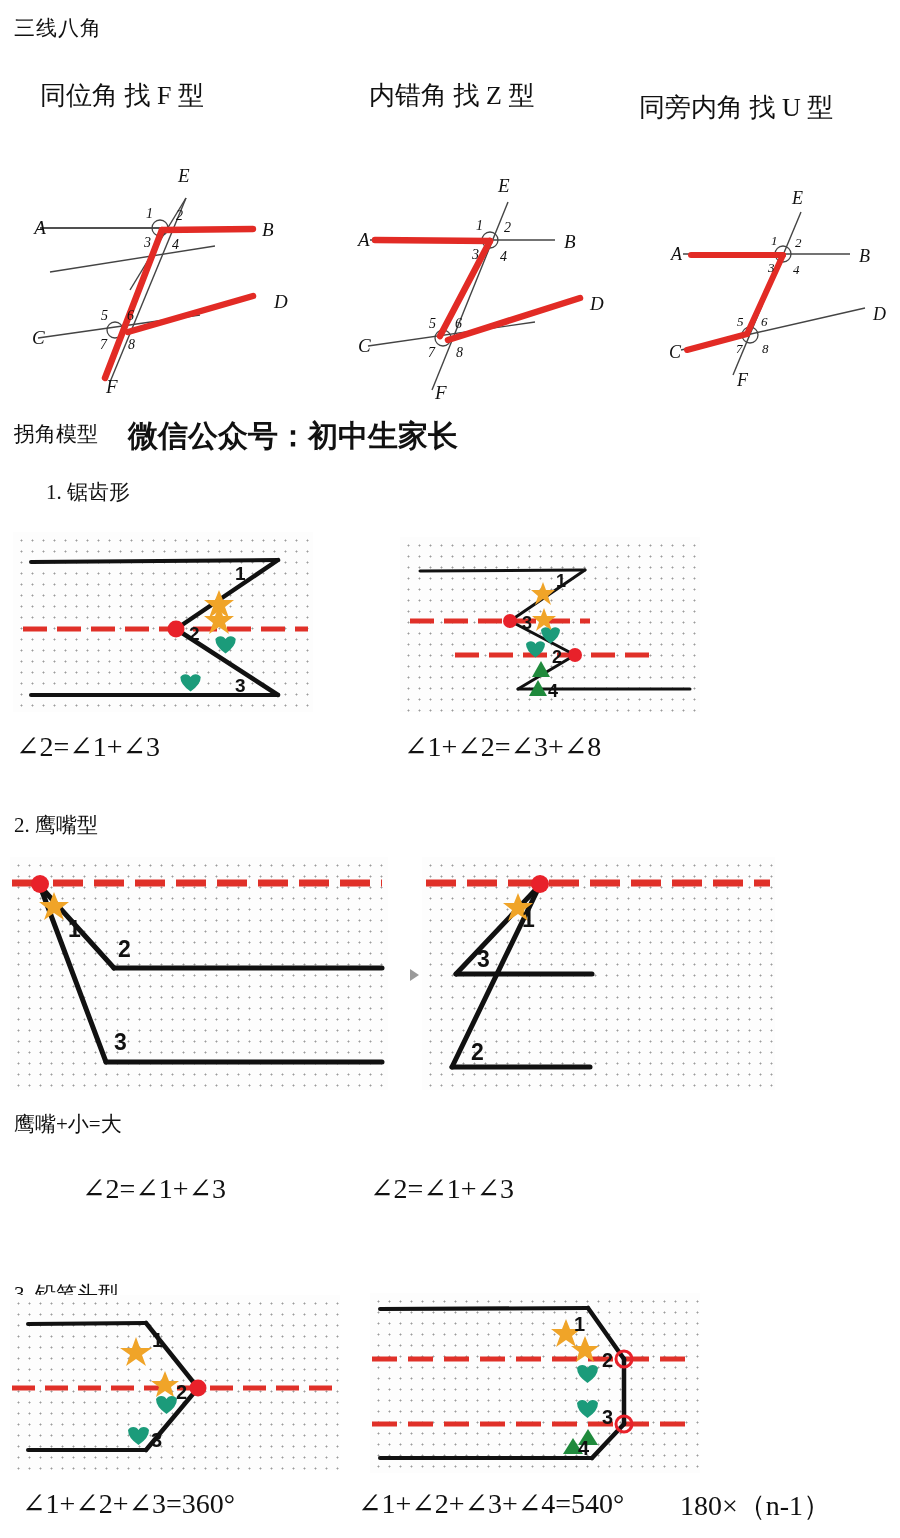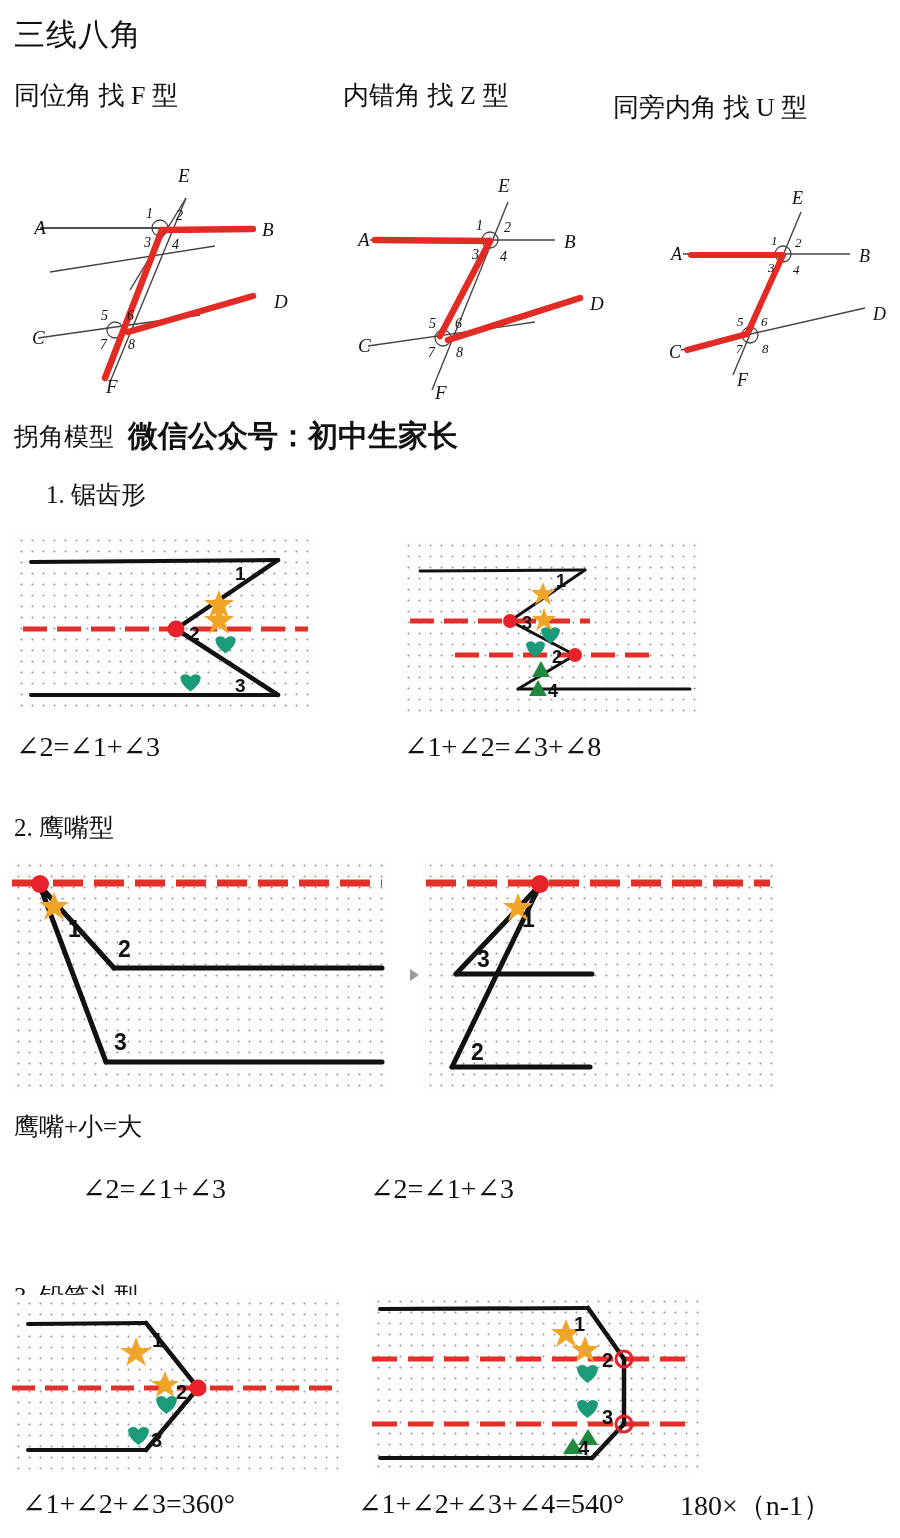--- a/index.html
+++ b/index.html
@@ -2,23 +2,23 @@
 <html><head>
 <meta charset="utf-8">
 <style>
   html,body{margin:0;padding:0;background:#ffffff;}
   body{
     width:900px;height:1538px;position:relative;overflow:hidden;
     font-family:"Liberation Serif","DejaVu Serif",serif;
     color:#111;
   }
   .abs{position:absolute;}
-  .h-title{font-size:31px;letter-spacing:1px;white-space:nowrap;}
-  .h-sub{font-size:26px;white-space:nowrap;}
-  .sec{font-size:25px;white-space:nowrap;}
+  .h-title{font-size:21px;letter-spacing:1px;white-space:nowrap;}
+  .h-sub{font-size:26px;white-space:nowrap;margin-left:26px;}
+  .sec{font-size:21px;white-space:nowrap;}
   .wm{font-weight:bold;font-size:30px;white-space:nowrap;}
   .formula{font-size:28px;white-space:nowrap;font-family:"Liberation Serif","DejaVu Serif",serif;}
   .panel{position:absolute;
     background-color:#fdfdfd;
     background-image:radial-gradient(circle, #9a9a9a 0.9px, rgba(0,0,0,0) 1.1px);
     background-size:11px 11px;
     background-position:3px 3px;
   }
   .diagram{position:absolute;left:0;top:0;width:100%;height:100%;}
   svg{display:block;overflow:visible;}

